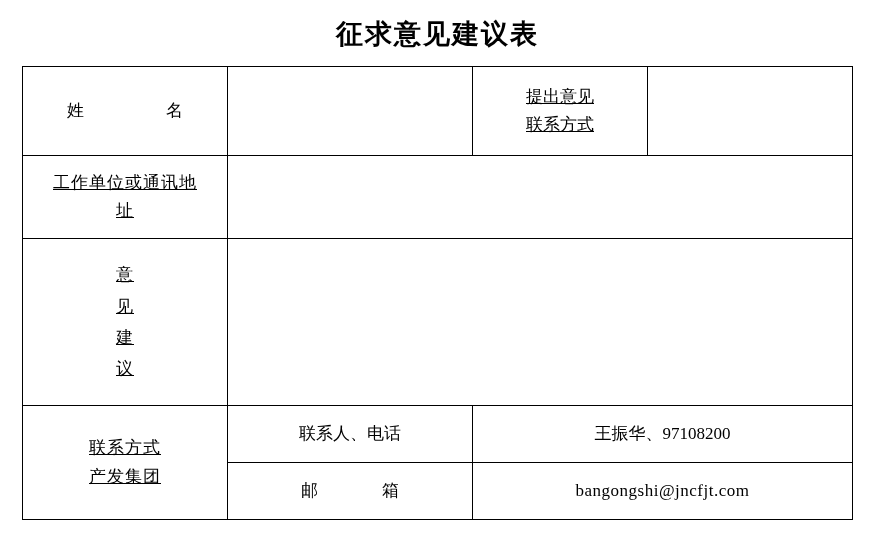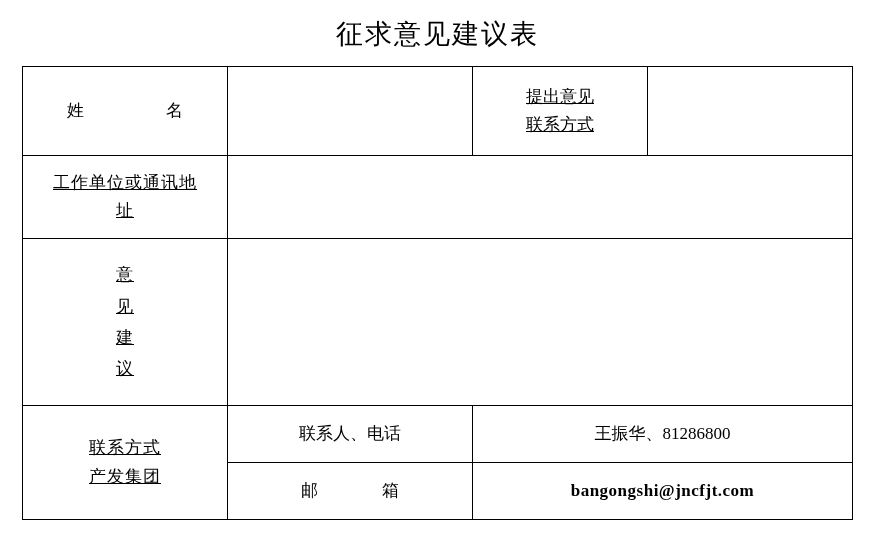--- a/index.html
+++ b/index.html
@@ -17,21 +17,21 @@
   }
   .page {
     width: 875px;
     height: 546px;
     position: relative;
     box-sizing: border-box;
   }
   .doc-title {
     text-align: center;
     font-family: "Liberation Serif", serif;
-    font-weight: normal;
+    font-weight: bold;
     font-size: 27px;
     letter-spacing: 2px;
     margin: 0;
     padding-top: 16px;
     padding-bottom: 14px;
   }
   table.form-table {
     border-collapse: collapse;
     margin: 0 auto;
     width: 830px;
@@ -71,21 +71,20 @@
     align-items: center;
     height: 100%;
     text-decoration: underline;
   }
   .vstack span { display: block; line-height: 1.65; }
   .opinion-vstack span { line-height: 1.85; }
   .email-text {
     font-family: "Liberation Serif", serif;
     letter-spacing: 0.5px;
     font-size: 17px;
-    font-weight: bold;
   }
   .empty-cell { }
 </style>
 </head>
 <body>
 
 <div class="page">
 
   <h1 class="doc-title">征求意见建议表</h1>
 
@@ -132,21 +131,21 @@
       </tr>
 
       <tr class="row-contact">
         <td class="cell-label" rowspan="2">
           <div class="vstack">
             <span>联系方式</span>
             <span>产发集团</span>
           </div>
         </td>
         <td>联系人、电话</td>
-        <td colspan="2">王振华、81286800</td>
+        <td colspan="2">王振华、97108200</td>
       </tr>
 
       <tr class="row-mail">
         <td class="spread-1">邮　　箱</td>
         <td class="email-text" colspan="2">bangongshi@jncfjt.com</td>
       </tr>
     </tbody>
   </table>
 
 </div>

